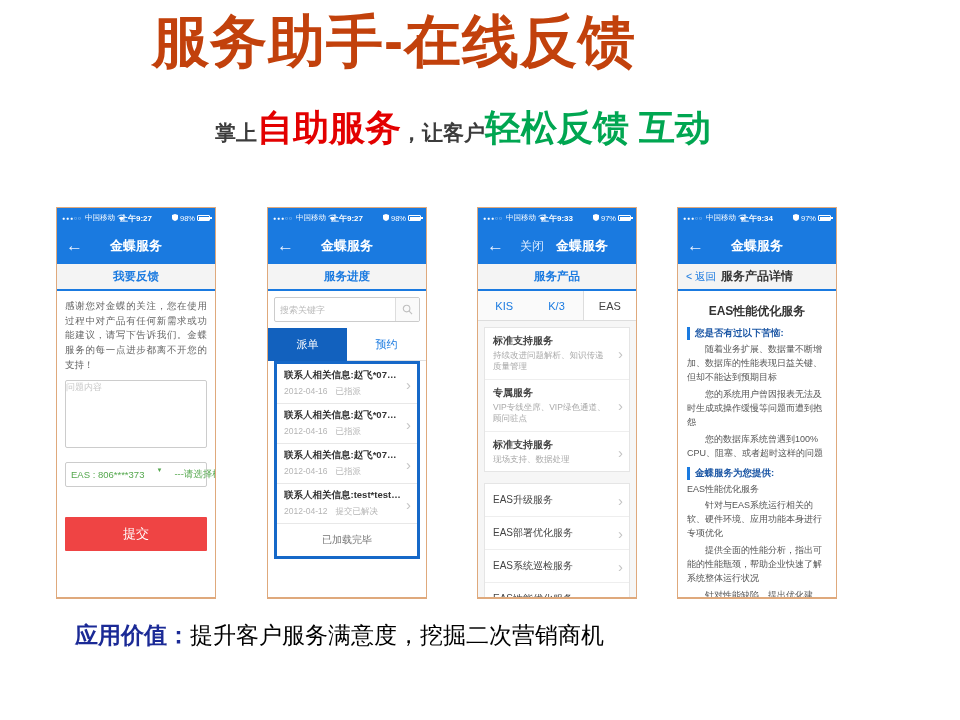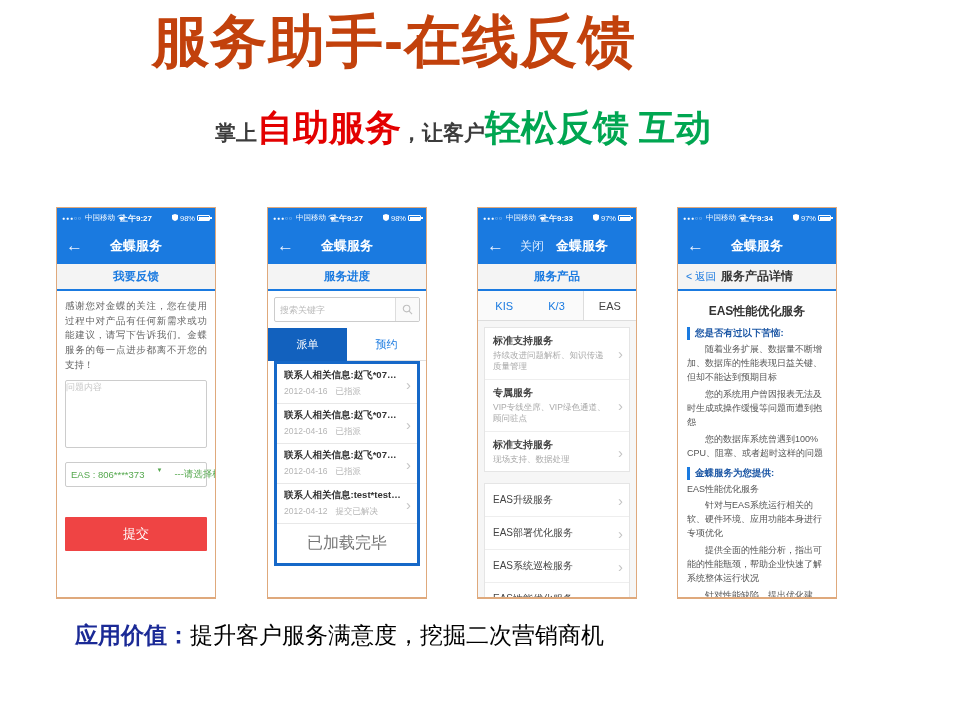--- a/index.html
+++ b/index.html
@@ -110,21 +110,21 @@
   .p2-item { position:relative; padding:5px 16px 5px 7px; border-bottom:1px solid #e8e8e8; }
   .p2-item-title {
     font-size:9.5px; font-weight:bold; color:#333; white-space:nowrap; overflow:hidden;
     text-overflow:ellipsis;
   }
   .p2-item-sub { margin-top:4px; font-size:8.5px; color:#b5b5b5; display:flex; gap:8px; }
   .chevron {
     position:absolute; right:6px; top:50%; transform:translateY(-50%);
     color:#c4c4c4; font-size:15px; line-height:1;
   }
-  .p2-list-footer { text-align:center; padding:9px 0; font-size:16px; color:#777; }
+  .p2-list-footer { text-align:center; padding:9px 0; font-size:10px; color:#777; }
 
   
   .p3-body { background:#f6f6f6; height:307px; }
   .p3-tabs { display:flex; height:30px; background:#fafafa; border-bottom:1px solid #ddd; }
   .p3-tab { flex:1; display:flex; align-items:center; justify-content:center; font-size:11px; color:#1a7ae0; }
   .p3-tab.active { background:#fff; color:#444; border-left:1px solid #ddd; }
   .p3-group { margin:6px 6px 0 6px; border:1px solid #e5e5e5; background:#fff; }
   .p3-row { position:relative; padding:6px 18px 6px 8px; border-bottom:1px solid #eee; }
   .p3-row:last-child { border-bottom:none; }
   .p3-row-title { font-size:10px; font-weight:bold; color:#444; }

